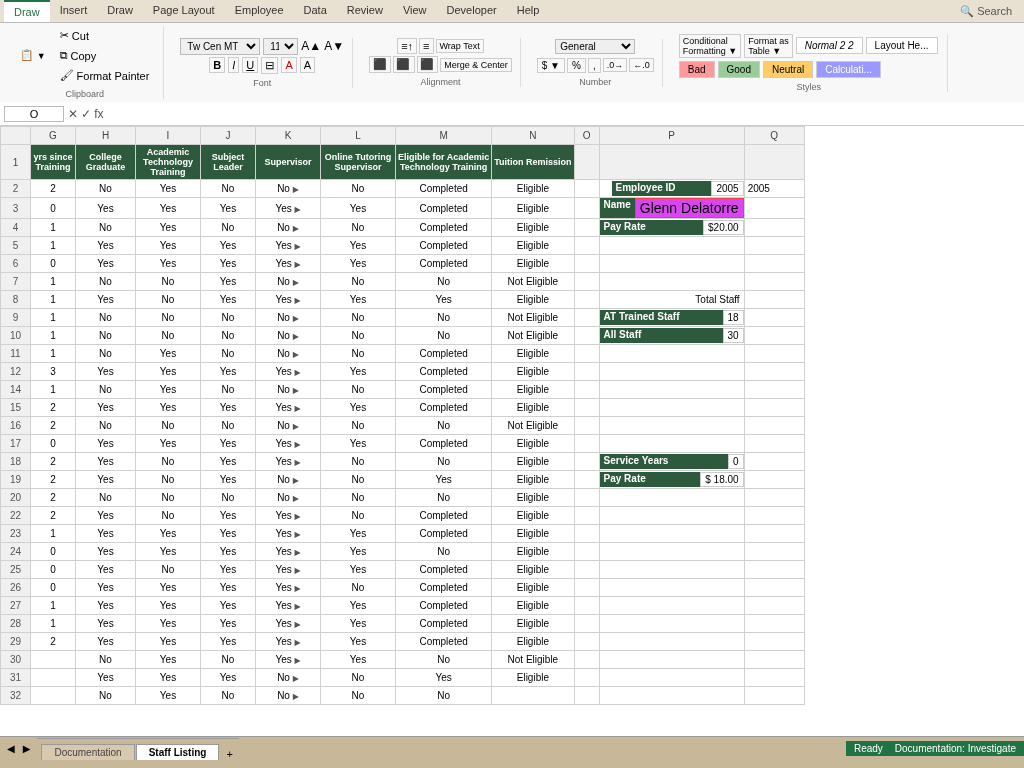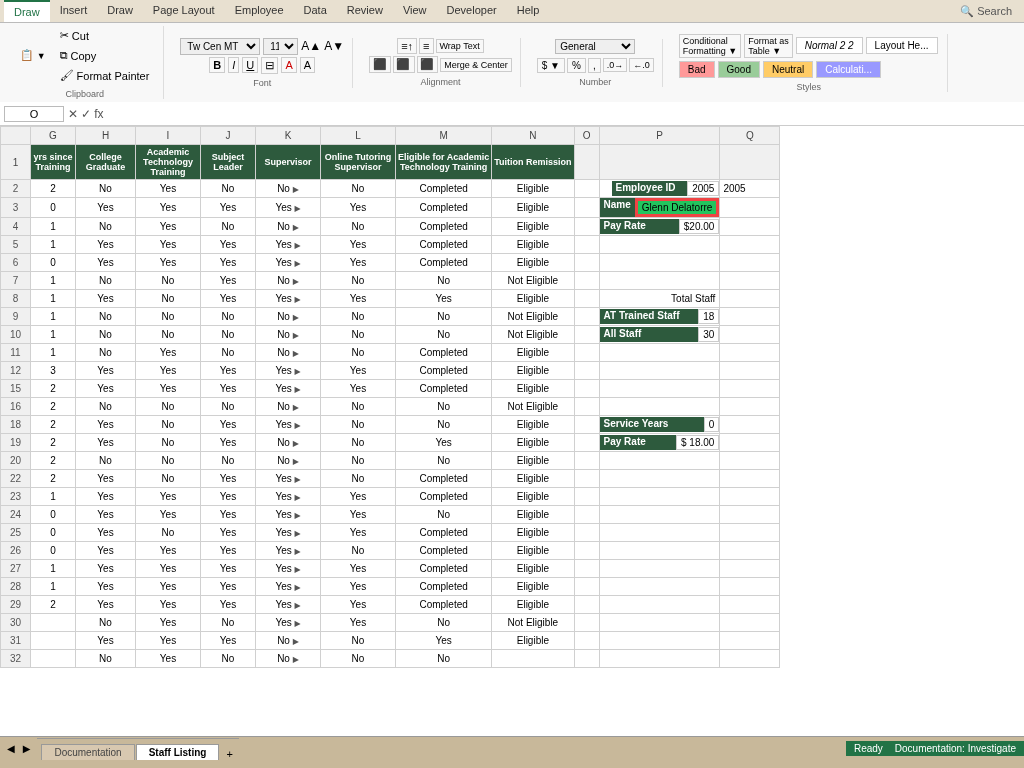--- a/index.html
+++ b/index.html
@@ -208,21 +208,21 @@
             <td style="text-align: center;">Yes</td>
             <td style="text-align: center;">Yes</td>
             <td style="text-align: center;">Yes <span style="color:#555; font-size:8px;">▶</span></td>
             <td style="text-align: center;">Yes</td>
             <td style="text-align: center;">Completed</td>
             <td style="text-align: center;">Eligible</td>
             <td></td>
             <td style="padding: 0px;">
               <div style="display:flex;">
                 <div style="background:#2d5a3d;color:#fff;font-size:10px;font-weight:bold;padding:1px 4px;flex:1;">Name</div>
-                <div style="background:#22c55e;font-size:10px;padding:1px 4px;border:3px solid #ef4444;">Glenn Delatorre</div>
+                <div style="background:#d946ef;font-size:14px;padding:1px 4px;border:1px solid #ef4444;">Glenn Delatorre</div>
               </div>
             </td>
             <td></td>
           </tr>
           <tr>
             <td class="row-header">4</td>
             <td style="text-align: center;">1</td>
             <td style="text-align: center;">No</td>
             <td style="text-align: center;">Yes</td>
             <td style="text-align: center;">No</td>
@@ -357,20 +357,34 @@
             <td style="text-align: center;">Yes</td>
             <td style="text-align: center;">Yes <span style="color:#555; font-size:8px;">▶</span></td>
             <td style="text-align: center;">Yes</td>
             <td style="text-align: center;">Completed</td>
             <td style="text-align: center;">Eligible</td>
             <td></td>
             <td style="padding: 0px;"></td>
             <td></td>
           </tr>
           <tr>
+            <td class="row-header">14</td>
+            <td style="text-align: center;">1</td>
+            <td style="text-align: center;">No</td>
+            <td style="text-align: center;">Yes</td>
+            <td style="text-align: center;">No</td>
+            <td style="text-align: center;">No <span style="color:#555; font-size:8px;">▶</span></td>
+            <td style="text-align: center;">No</td>
+            <td style="text-align: center;">Completed</td>
+            <td style="text-align: center;">Eligible</td>
+            <td></td>
+            <td style="padding: 0px;"></td>
+            <td></td>
+          </tr>
+          <tr>
             <td class="row-header">15</td>
             <td style="text-align: center;">2</td>
             <td style="text-align: center;">Yes</td>
             <td style="text-align: center;">Yes</td>
             <td style="text-align: center;">Yes</td>
             <td style="text-align: center;">Yes <span style="color:#555; font-size:8px;">▶</span></td>
             <td style="text-align: center;">Yes</td>
             <td style="text-align: center;">Completed</td>
             <td style="text-align: center;">Eligible</td>
             <td></td>
@@ -380,20 +394,34 @@
           <tr>
             <td class="row-header">16</td>
             <td style="text-align: center;">2</td>
             <td style="text-align: center;">No</td>
             <td style="text-align: center;">No</td>
             <td style="text-align: center;">No</td>
             <td style="text-align: center;">No <span style="color:#555; font-size:8px;">▶</span></td>
             <td style="text-align: center;">No</td>
             <td style="text-align: center;">No</td>
             <td style="text-align: center; font-weight: normal;">Not Eligible</td>
+            <td></td>
+            <td style="padding: 0px;"></td>
+            <td></td>
+          </tr>
+          <tr>
+            <td class="row-header">17</td>
+            <td style="text-align: center;">0</td>
+            <td style="text-align: center;">Yes</td>
+            <td style="text-align: center;">Yes</td>
+            <td style="text-align: center;">Yes</td>
+            <td style="text-align: center;">Yes <span style="color:#555; font-size:8px;">▶</span></td>
+            <td style="text-align: center;">Yes</td>
+            <td style="text-align: center;">Completed</td>
+            <td style="text-align: center;">Eligible</td>
             <td></td>
             <td style="padding: 0px;"></td>
             <td></td>
           </tr>
           <tr>
             <td class="row-header">18</td>
             <td style="text-align: center;">2</td>
             <td style="text-align: center;">Yes</td>
             <td style="text-align: center;">No</td>
             <td style="text-align: center;">Yes</td>

